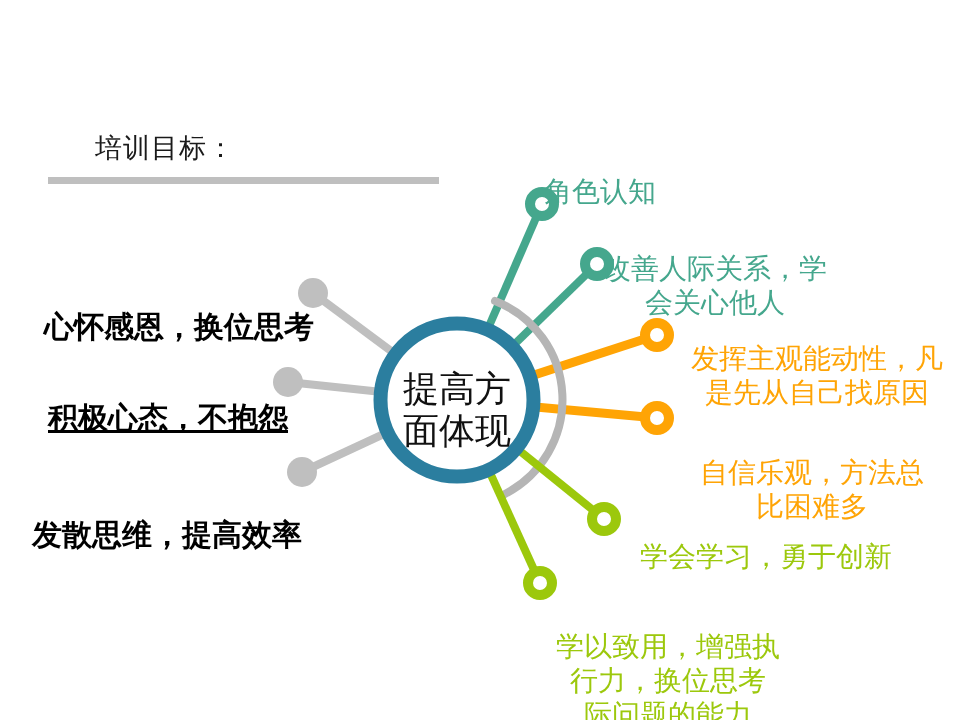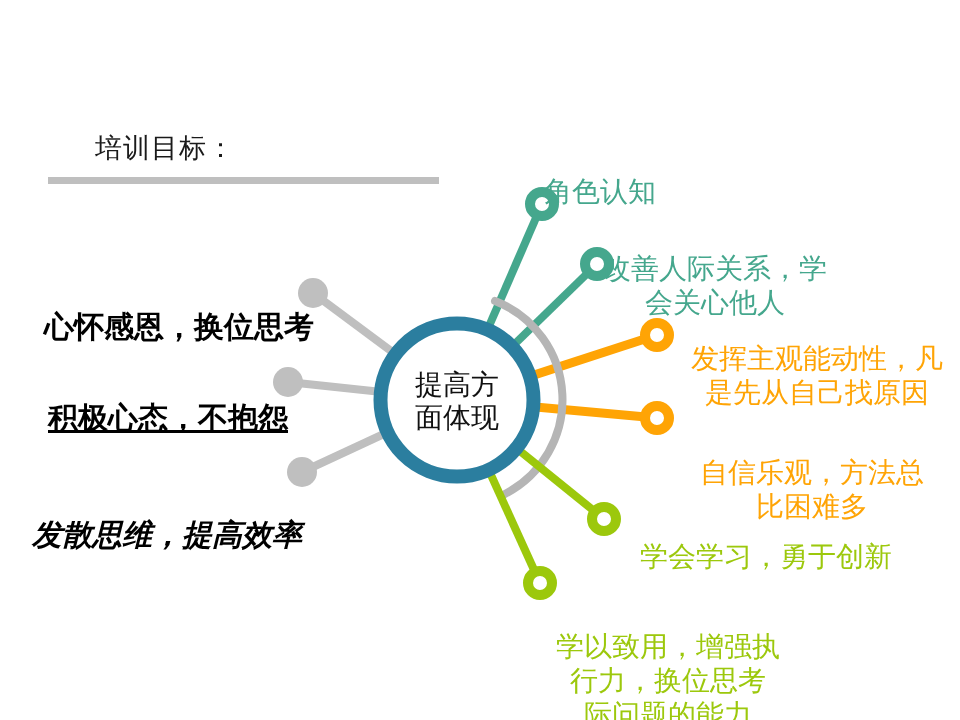--- a/index.html
+++ b/index.html
@@ -43,22 +43,22 @@
   .label-right {
     font-family: "Liberation Serif", "DejaVu Serif", serif;
     font-size: 28px;
     line-height: 34px;
   }
   .center-label {
     position: absolute;
     left: 377px; top: 368px;
     width: 160px;
     text-align: center;
-    font-size: 28px;
-    line-height: 33px;
+    font-size: 36px;
+    line-height: 42px;
     font-weight: 500;
     color: #111111;
     white-space: pre-line;
   }
   .teal   { color: #45a78d; }
   .orange { color: #ffa405; }
   .green  { color: #9cc80c; }
   .ta-center { text-align: center; }
   .nowrap { white-space: nowrap; }
 </style>
@@ -97,21 +97,21 @@
     <circle cx="657" cy="418" r="12" fill="#ffffff" stroke-width="10" stroke="#ffa405"></circle>
     <circle cx="604" cy="519" r="12" fill="#ffffff" stroke-width="10" stroke="#9cc80c"></circle>
     <circle cx="540" cy="583" r="12" fill="#ffffff" stroke-width="10" stroke="#9cc80c"></circle>
   </svg>
 
   <div class="center-label">提高方
 面体现</div>
 
   <div class="label label-left" style="left:44px; top:276px;">心怀感恩，换位思考</div>
   <div class="label label-left" style="left:48px; top:367px;text-decoration:underline;">积极心态，不抱怨</div>
-  <div class="label label-left" style="left:32px; top:484px;font-style:italic;">发散思维，提高效率</div>
+  <div class="label label-left" style="left:32px; top:484px;">发散思维，提高效率</div>
 
   <div class="label label-right teal nowrap" style="left:544px; top:139px;">角色认知</div>
   <div class="label label-right orange ta-center" style="left:677px; top:306px; width:280px;">发挥主观能动性，凡
 是先从自己找原因</div>
   <div class="label label-right teal ta-center" style="left:575px; top:216px; width:280px;">改善人际关系，学
 会关心他人</div>
   <div class="label label-right green nowrap" style="left:640px; top:504px;">学会学习，勇于创新</div>
   <div class="label label-right orange ta-center" style="left:672px; top:420px; width:280px;">自信乐观，方法总
 比困难多</div>
   <div class="label label-right green ta-center" style="left:528px; top:594px; width:280px;">学以致用，增强执

